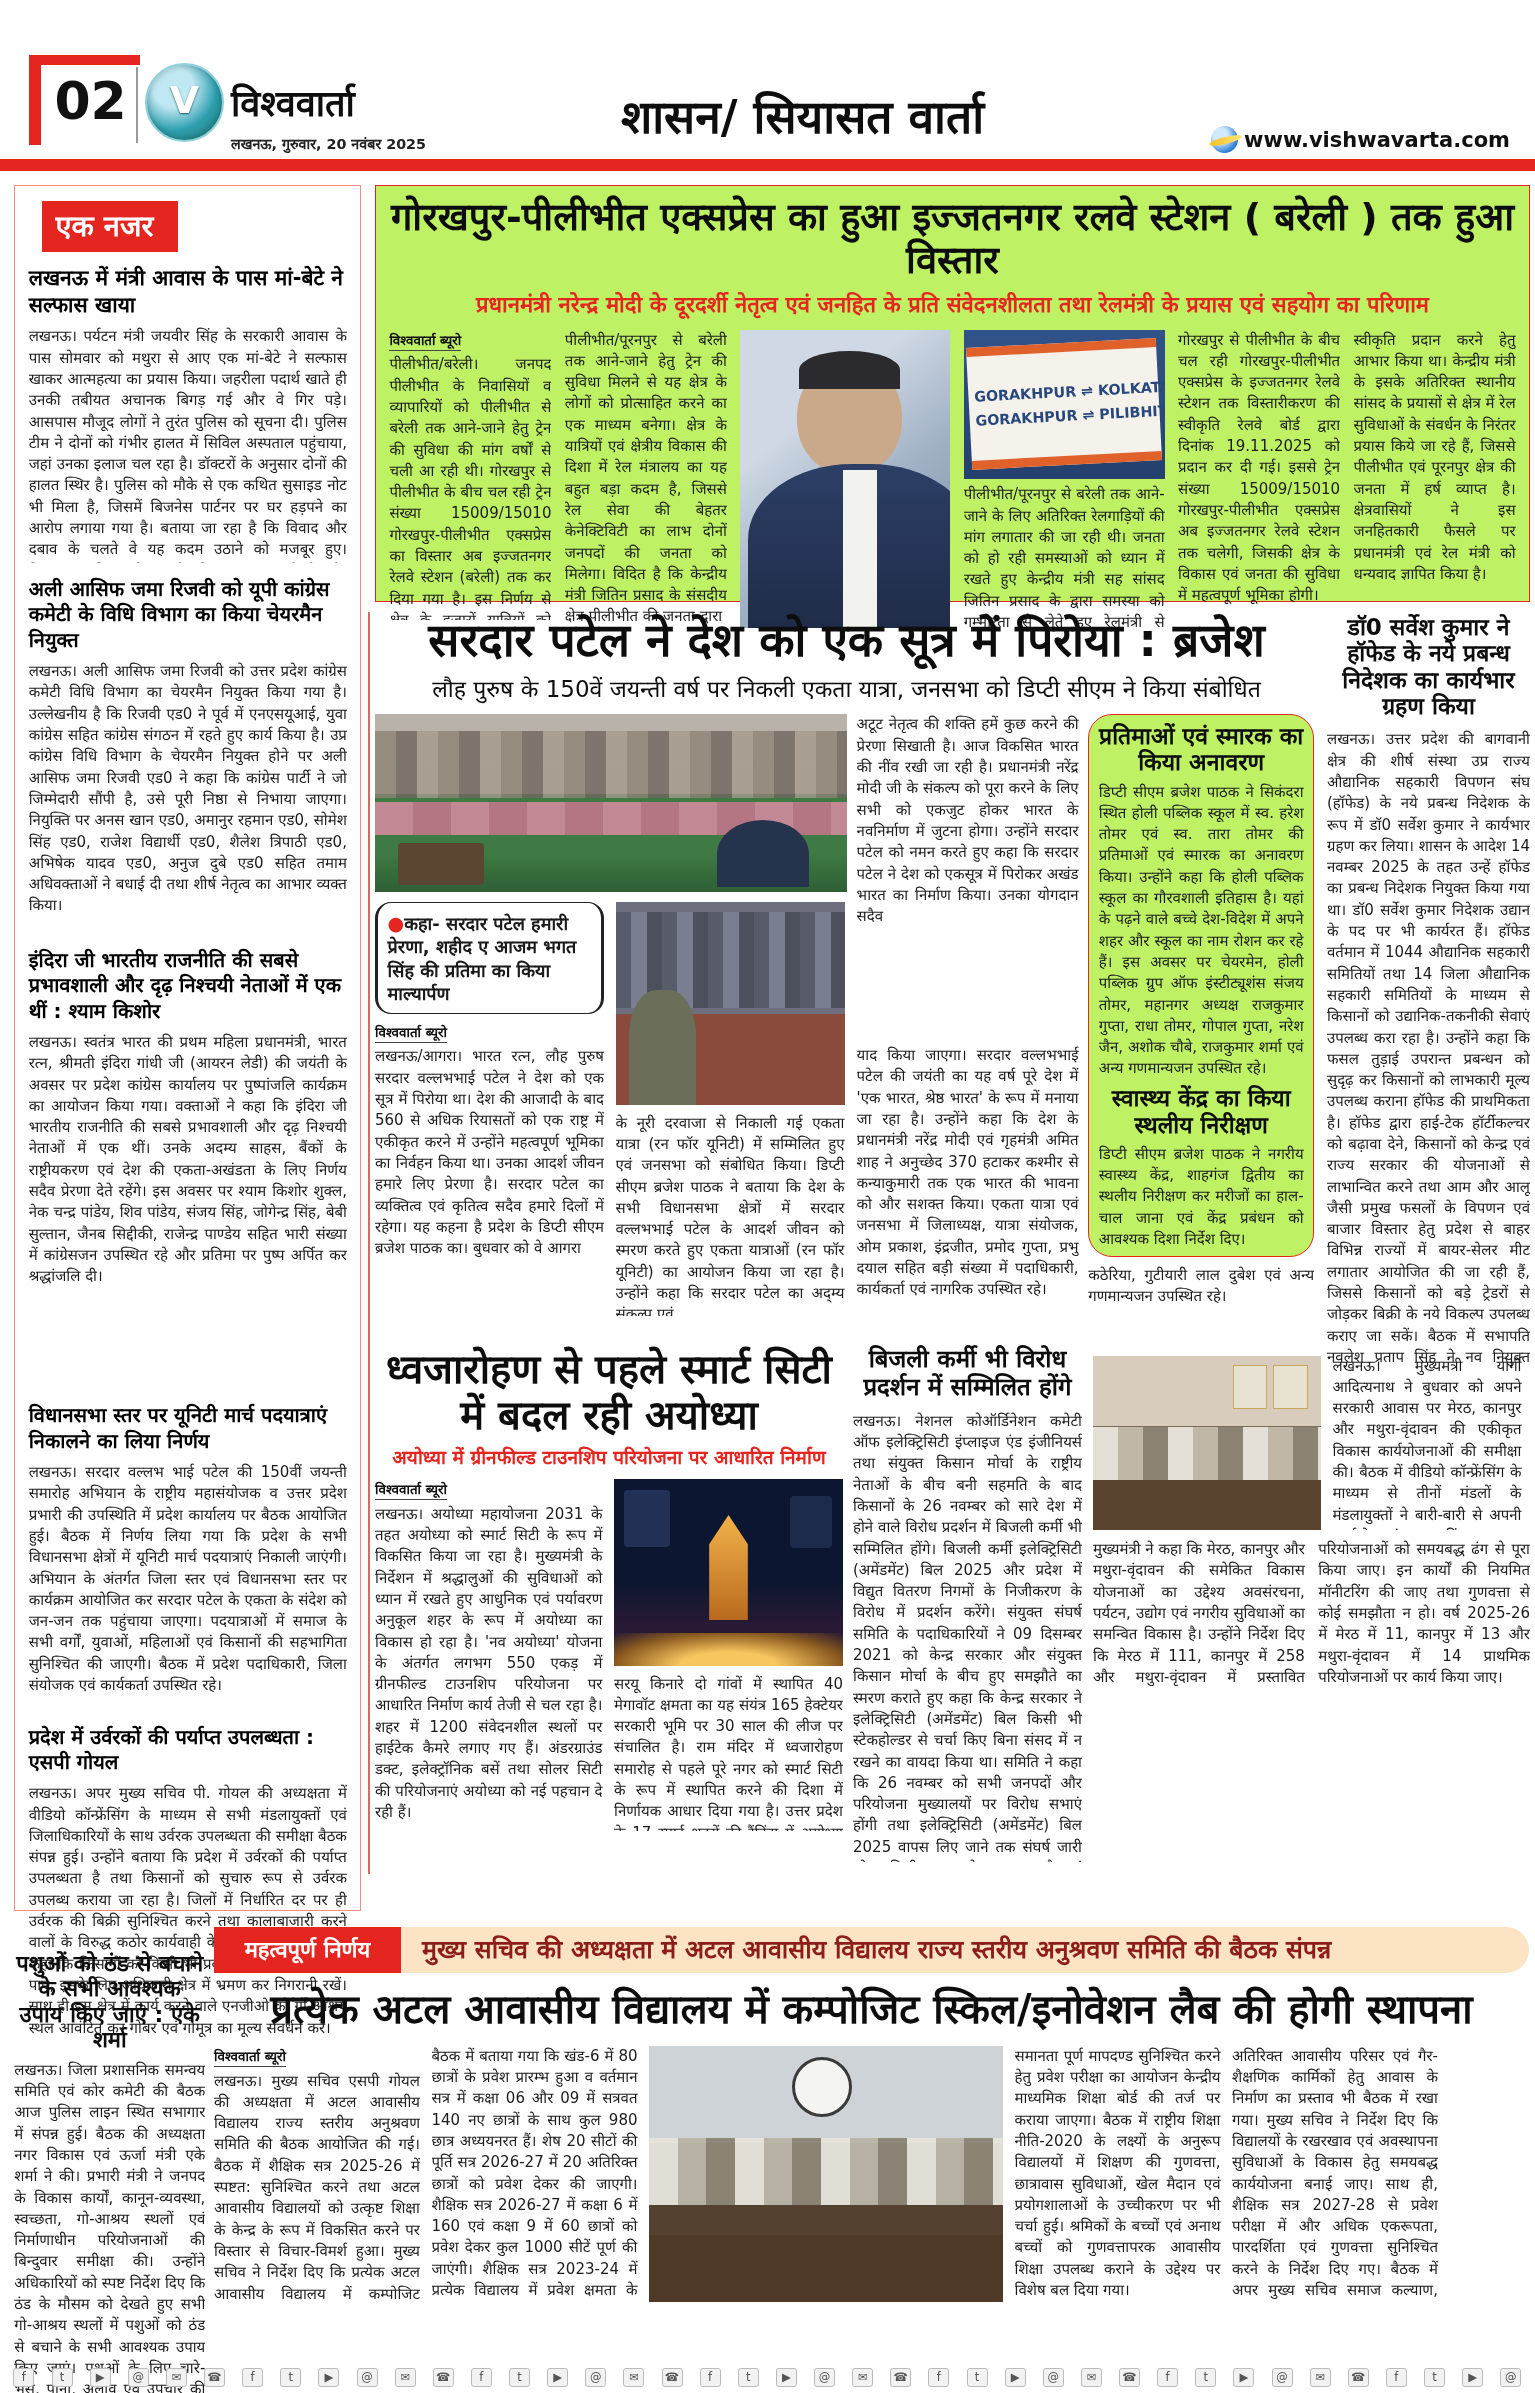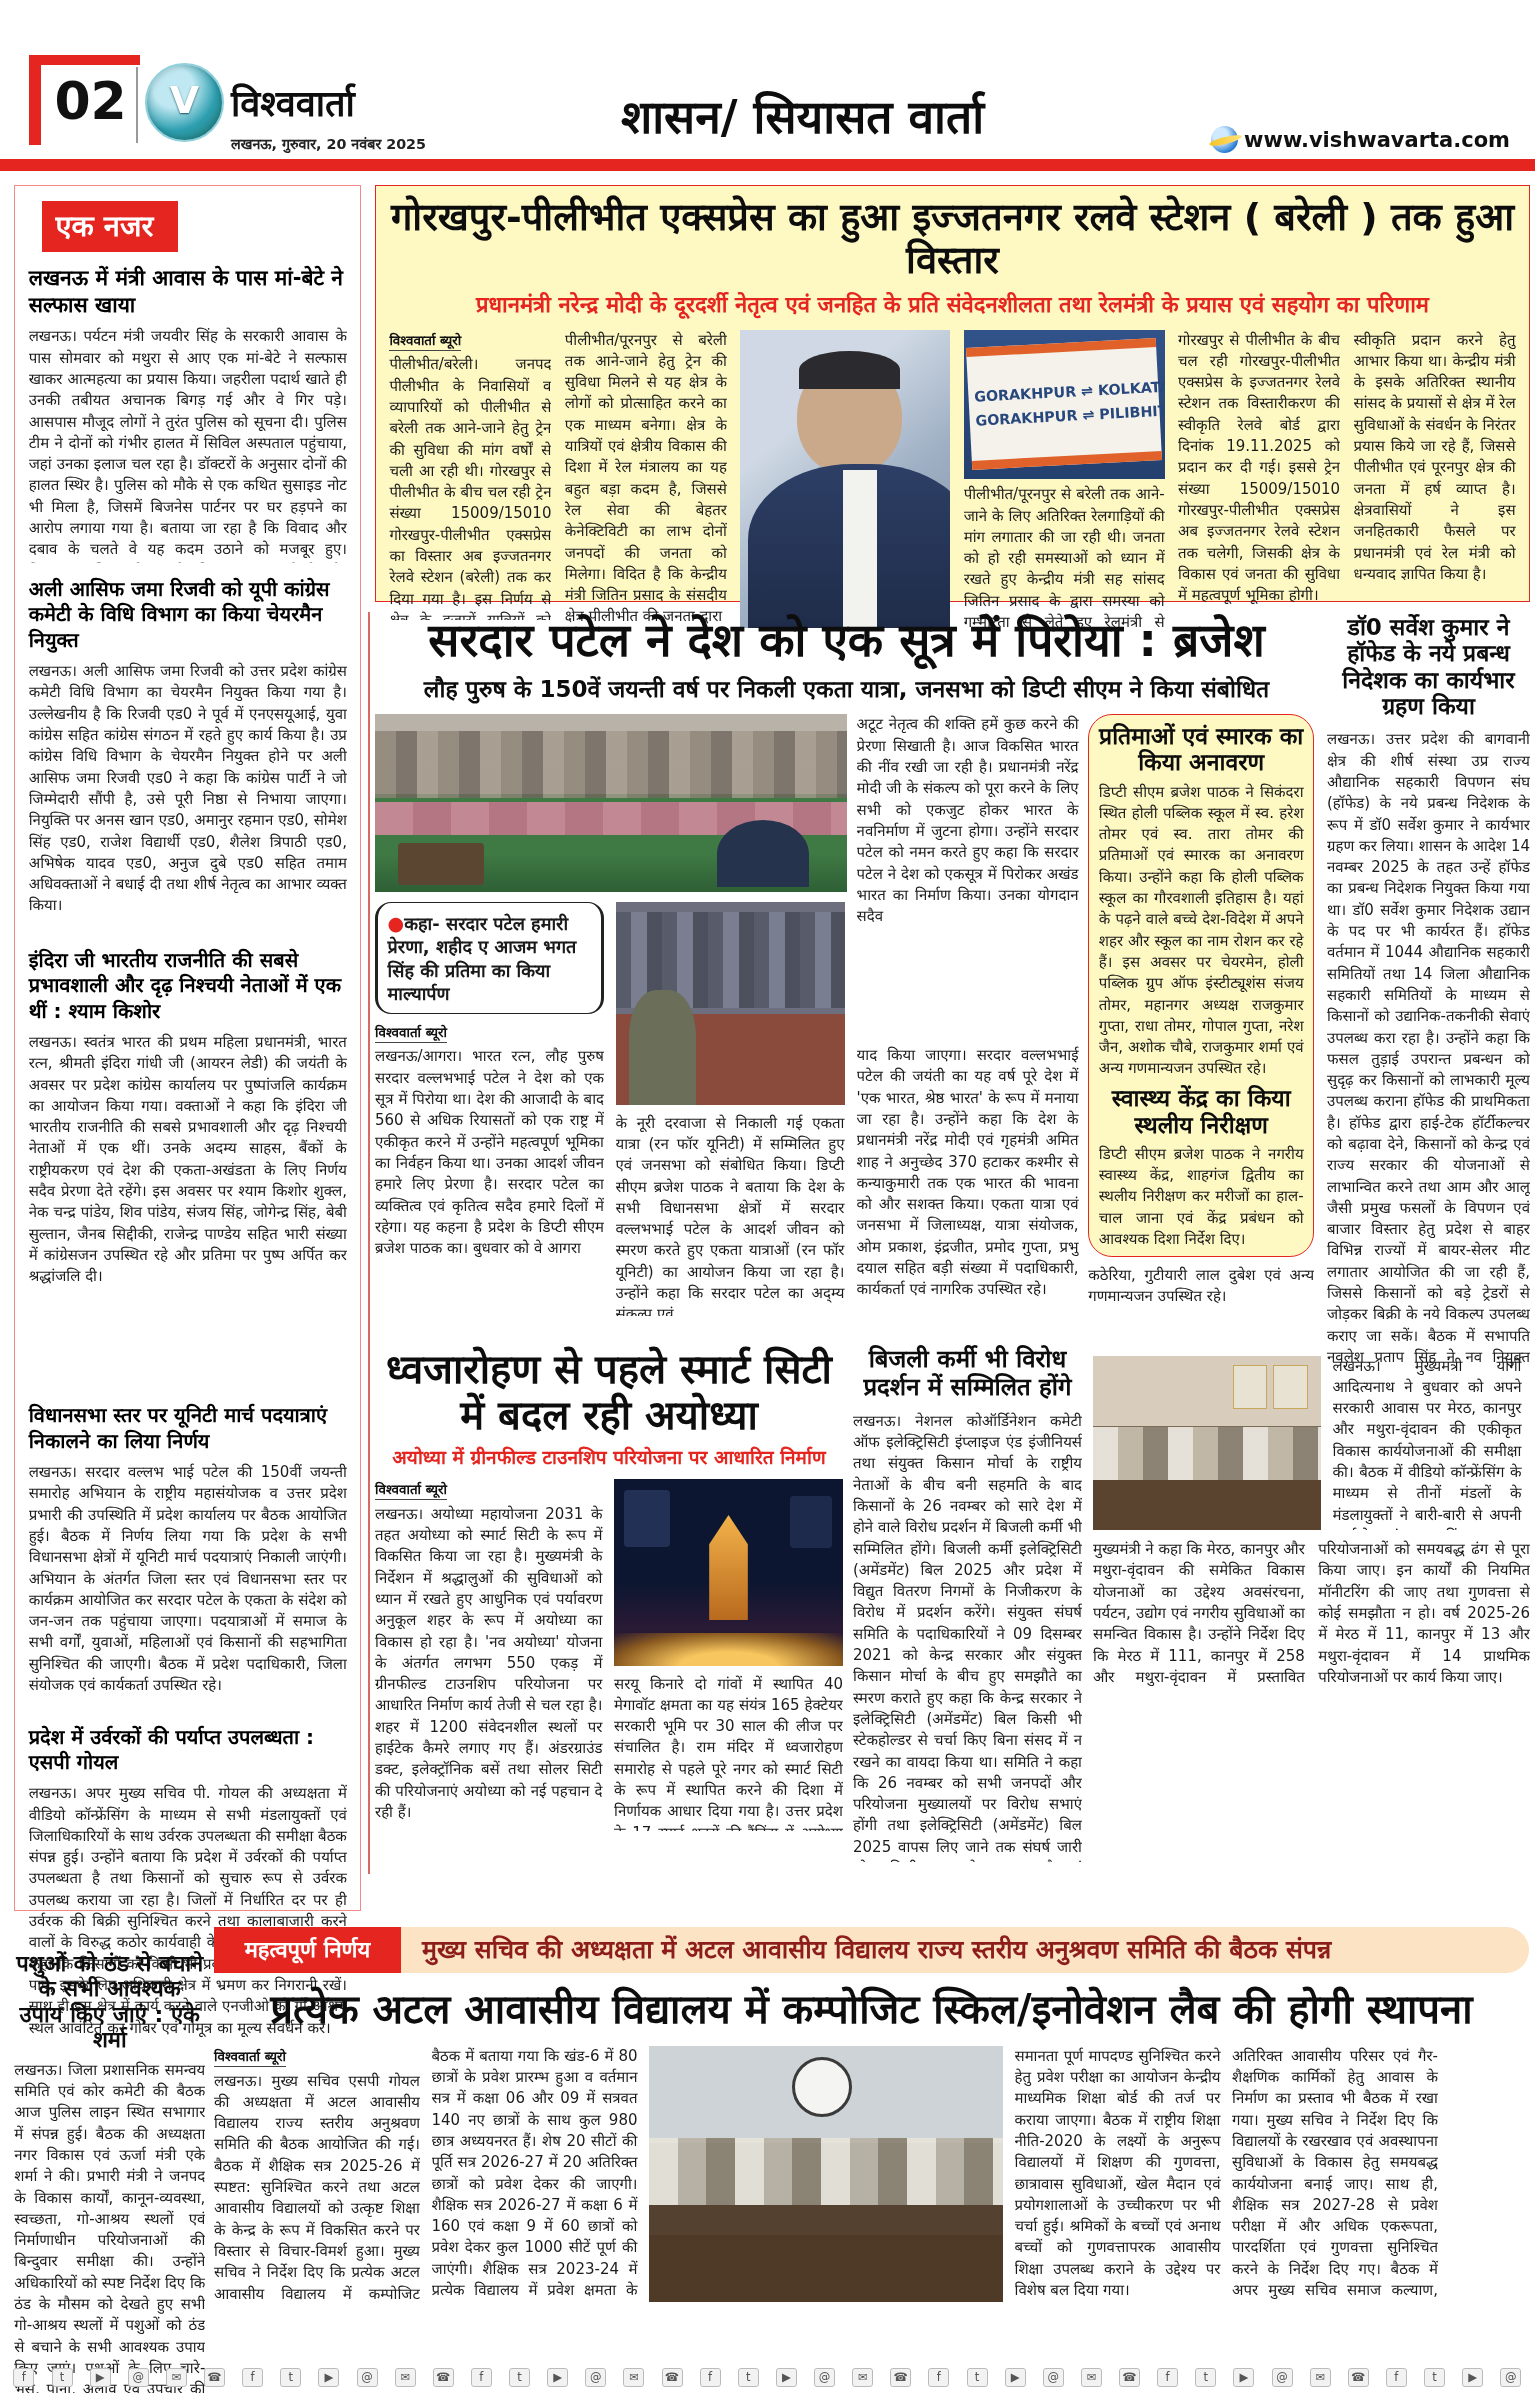--- a/index.html
+++ b/index.html
@@ -21,21 +21,21 @@
   .section-title{position:absolute;left:535px;top:84px;width:535px;text-align:center;
         font-size:46px;font-weight:800;color:#0d0d0d;}
   .website{position:absolute;right:25px;top:126px;font-size:21px;font-weight:800;color:#111;}
   .e-icon{display:inline-block;width:27px;height:27px;border-radius:50%;vertical-align:-5.7px;margin-right:5.7px;
         background:radial-gradient(circle at 35% 35%,#cfe9ff 0 30%,#2d7fd4 70%,#1b5aa8 100%);
         position:relative;}
   .e-icon:after{content:"";position:absolute;left:-2.9px;top:10.5px;width:32.5px;height:6.7px;border-radius:50%;
         background:linear-gradient(90deg,#f7c324,#ffe27a);transform:rotate(-14deg);}
   .redbar{position:absolute;left:0;top:159px;width:1535px;height:11.5px;background:#e52620;}
   
-  .box-red{border:1.9px solid #e52620;background:#fef9c3;}
+  .box-red{border:1.9px solid #e52620;background:#bef264;}
   .box-pink{border:1.9px solid #ef8b84;background:#fff;}
   .h-xl{font-weight:800;text-align:center;color:#0d0d0d;line-height:1.15;}
   .sub-red{color:#e52620;font-weight:700;text-align:center;line-height:1.25;}
   .story-h{font-weight:700;color:#000;line-height:1.28;}
   .body{font-size:15px;line-height:1.42;text-align:justify;color:#1b1b1b;overflow:hidden;}
   .byline{font-weight:700;font-size:13.4px;color:#111;border-bottom:1.4px solid #444;
           display:inline-block;padding-bottom:1px;margin-bottom:3.8px;}
   .flexrow{display:flex;}
   .photo{position:relative;overflow:hidden;background:#777;}
   .cap-box{border-left:3.8px solid #222;border-right:3.8px solid #222;border-top:1.4px solid #222;
@@ -125,21 +125,21 @@
       </div>
       <div class="body" style="width:186px;height:298px;">गोरखपुर से पीलीभीत के बीच चल रही गोरखपुर-पीलीभीत एक्सप्रेस के इज्जतनगर रेलवे स्टेशन तक विस्तारीकरण की स्वीकृति रेलवे बोर्ड द्वारा दिनांक 19.11.2025 को प्रदान कर दी गई। इससे ट्रेन संख्या 15009/15010 गोरखपुर-पीलीभीत एक्सप्रेस अब इज्जतनगर रेलवे स्टेशन तक चलेगी, जिसकी क्षेत्र के विकास एवं जनता की सुविधा में महत्वपूर्ण भूमिका होगी।</div>
       <div class="body" style="width:186px;height:298px;">स्वीकृति प्रदान करने हेतु आभार किया था। केन्द्रीय मंत्री के इसके अतिरिक्त स्थानीय सांसद के प्रयासों से क्षेत्र में रेल सुविधाओं के संवर्धन के निरंतर प्रयास किये जा रहे हैं, जिससे पीलीभीत एवं पूरनपुर क्षेत्र की जनता में हर्ष व्याप्त है। क्षेत्रवासियों ने इस जनहितकारी फैसले पर प्रधानमंत्री एवं रेल मंत्री को धन्यवाद ज्ञापित किया है।</div>
     </div>
   </div>
 
   <div class="vrule-red" style="left:368px;top:612px;height:1262px;"></div>
 
   <div class="abs" style="left:375px;top:614px;width:943px;height:726px;">
     <div class="h-xl" style="font-size:46px;">सरदार पटेल ने देश को एक सूत्र में पिरोया : ब्रजेश</div>
-    <div class="h-xl" style="font-size:23px;font-weight:700;margin-top:9.6px;">लौह पुरुष के 150वें जयन्ती वर्ष पर निकली एकता यात्रा, जनसभा को डिप्टी सीएम ने किया संबोधित</div>
+    <div class="h-xl" style="font-size:23px;font-weight:400;margin-top:9.6px;">लौह पुरुष के 150वें जयन्ती वर्ष पर निकली एकता यात्रा, जनसभा को डिप्टी सीएम ने किया संबोधित</div>
     <div class="flexrow" style="gap:9.6px;margin-top:11.5px;">
 
       <div style="width:472px;">
         <div class="photo" style="width:472px;height:178px;background:linear-gradient(180deg,#b9b2a8 0 45%,#3f7a44 45% 78%,#2e5f35 100%);">
           <div class="band" style="top:17px;height:67px;background:repeating-linear-gradient(90deg,#8d8376 0 21px,#6f675d 21px 42px,#a59a8c 42px 63px);opacity:.8;"></div>
           <div class="band" style="top:88px;height:32.5px;background:repeating-linear-gradient(90deg,#d98ba2 0 38px,#c9758f 38px 76px);opacity:.85;"></div>
           <div style="position:absolute;left:23px;bottom:7.6px;width:86px;height:42px;background:#5b4632;border-radius:3.8px;"></div>
           <div style="position:absolute;right:38px;bottom:5.7px;width:92px;height:67px;border-radius:50% 50% 0 0;background:#26334d;"></div>
         </div>
         <div class="flexrow" style="gap:11.5px;margin-top:9.6px;">

